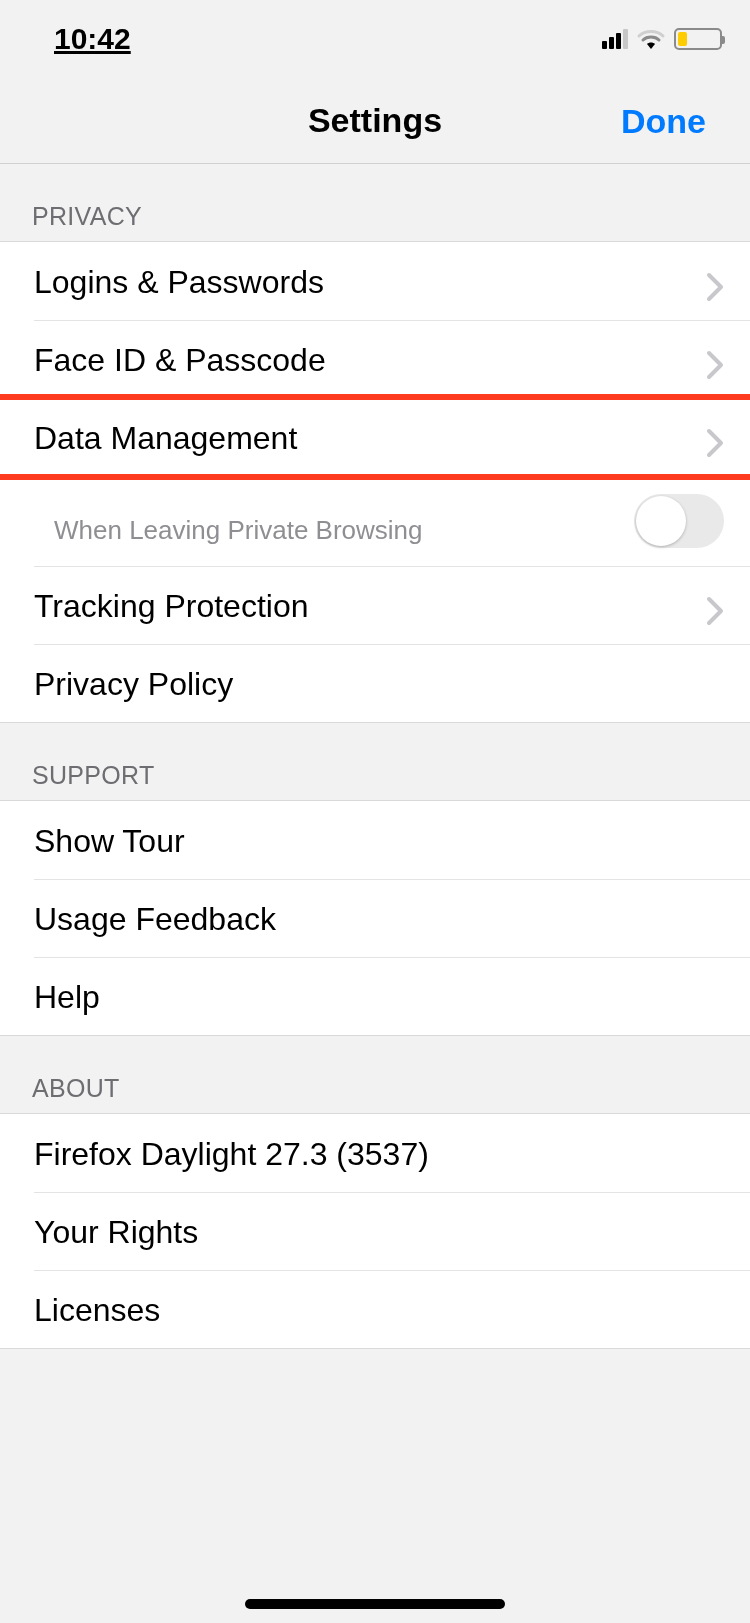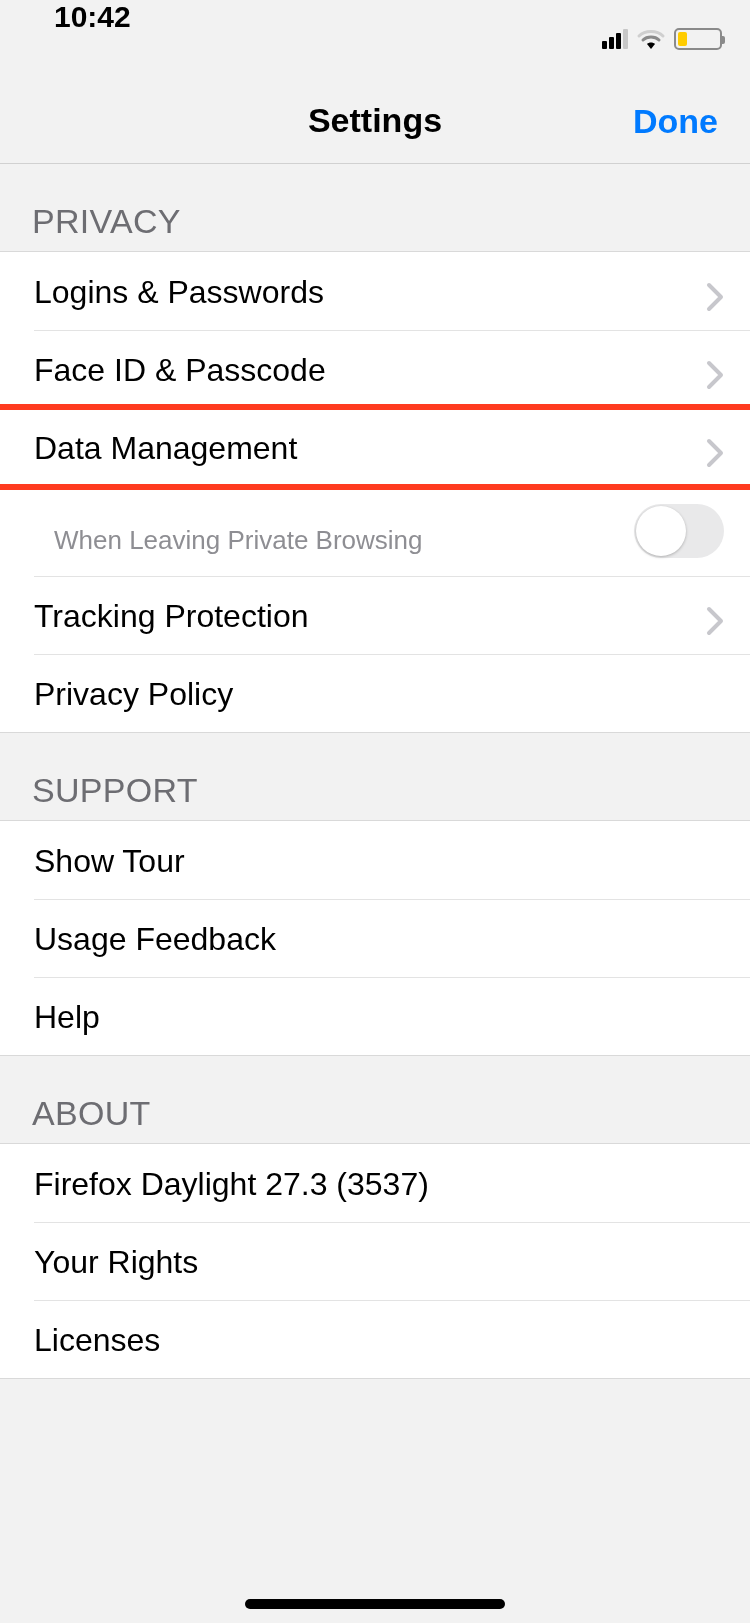--- a/index.html
+++ b/index.html
@@ -12,22 +12,24 @@
     html, body {
       width: 750px;
       height: 1623px;
       background: #f2f2f2;
       color: #000;
       overflow: hidden;
     }
     .status-bar {
       height: 78px;
       display: flex;
+      align-items: center;
       justify-content: space-between;
       padding: 0 28px 0 54px;
+      text-decoration: underline;
     }
     .status-time {
       font-size: 30px;
       font-weight: 600;
     }
     .status-icons {
       display: flex;
       align-items: center;
       gap: 8px;
     }
@@ -81,31 +83,31 @@
       justify-content:center;
       position:relative;
       border-bottom:1px solid #d1d1d1;
     }
     .nav-title {
       font-size: 34px;
       font-weight: 600;
     }
     .nav-done {
       position:absolute;
-      right:32px;
+      right:44px;
       top:50%;
       transform:translateY(-50%);
       color:#007aff;
       font-size: 34px;
       font-weight: 600;
     }
     
     .section-header {
       padding: 38px 40px 10px 32px;
-      font-size: 34px;
+      font-size: 25px;
       color:#6d6d72;
       text-transform: uppercase;
       letter-spacing: 0.3px;
     }
     
     .list-group {
       background:#fff;
       border-top:1px solid #d9d9d9;
       border-bottom:1px solid #d9d9d9;
     }

